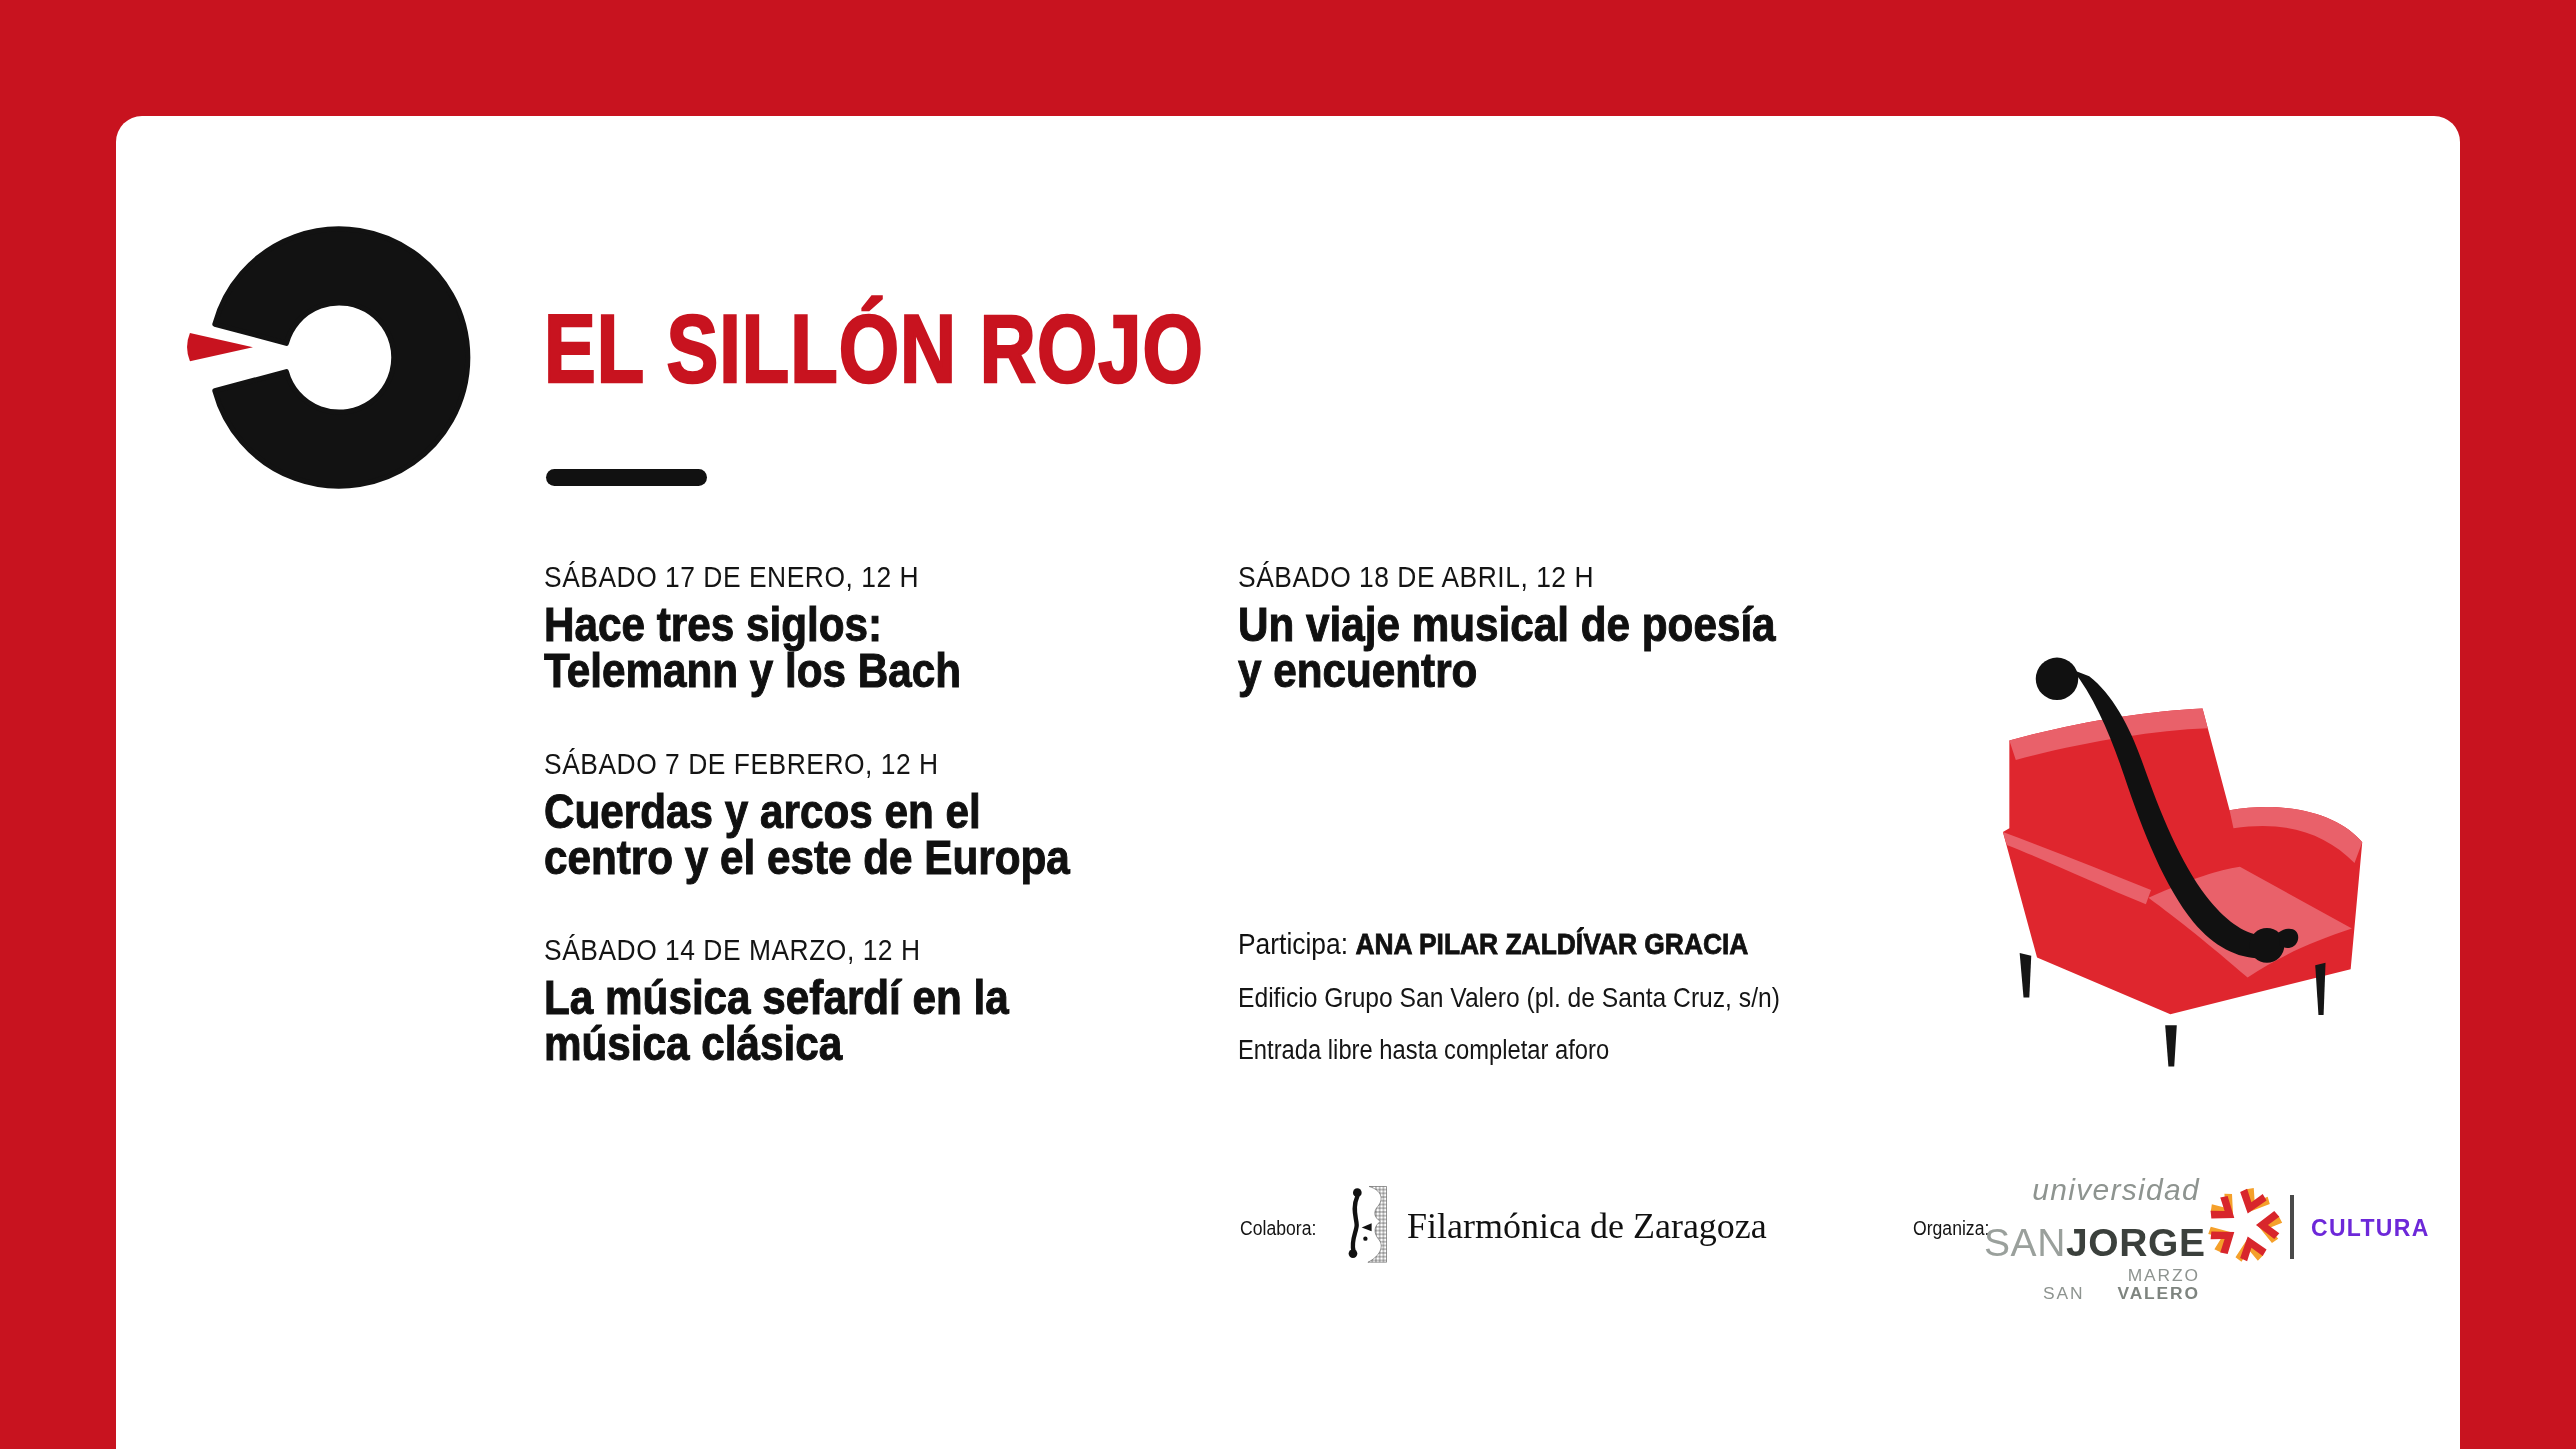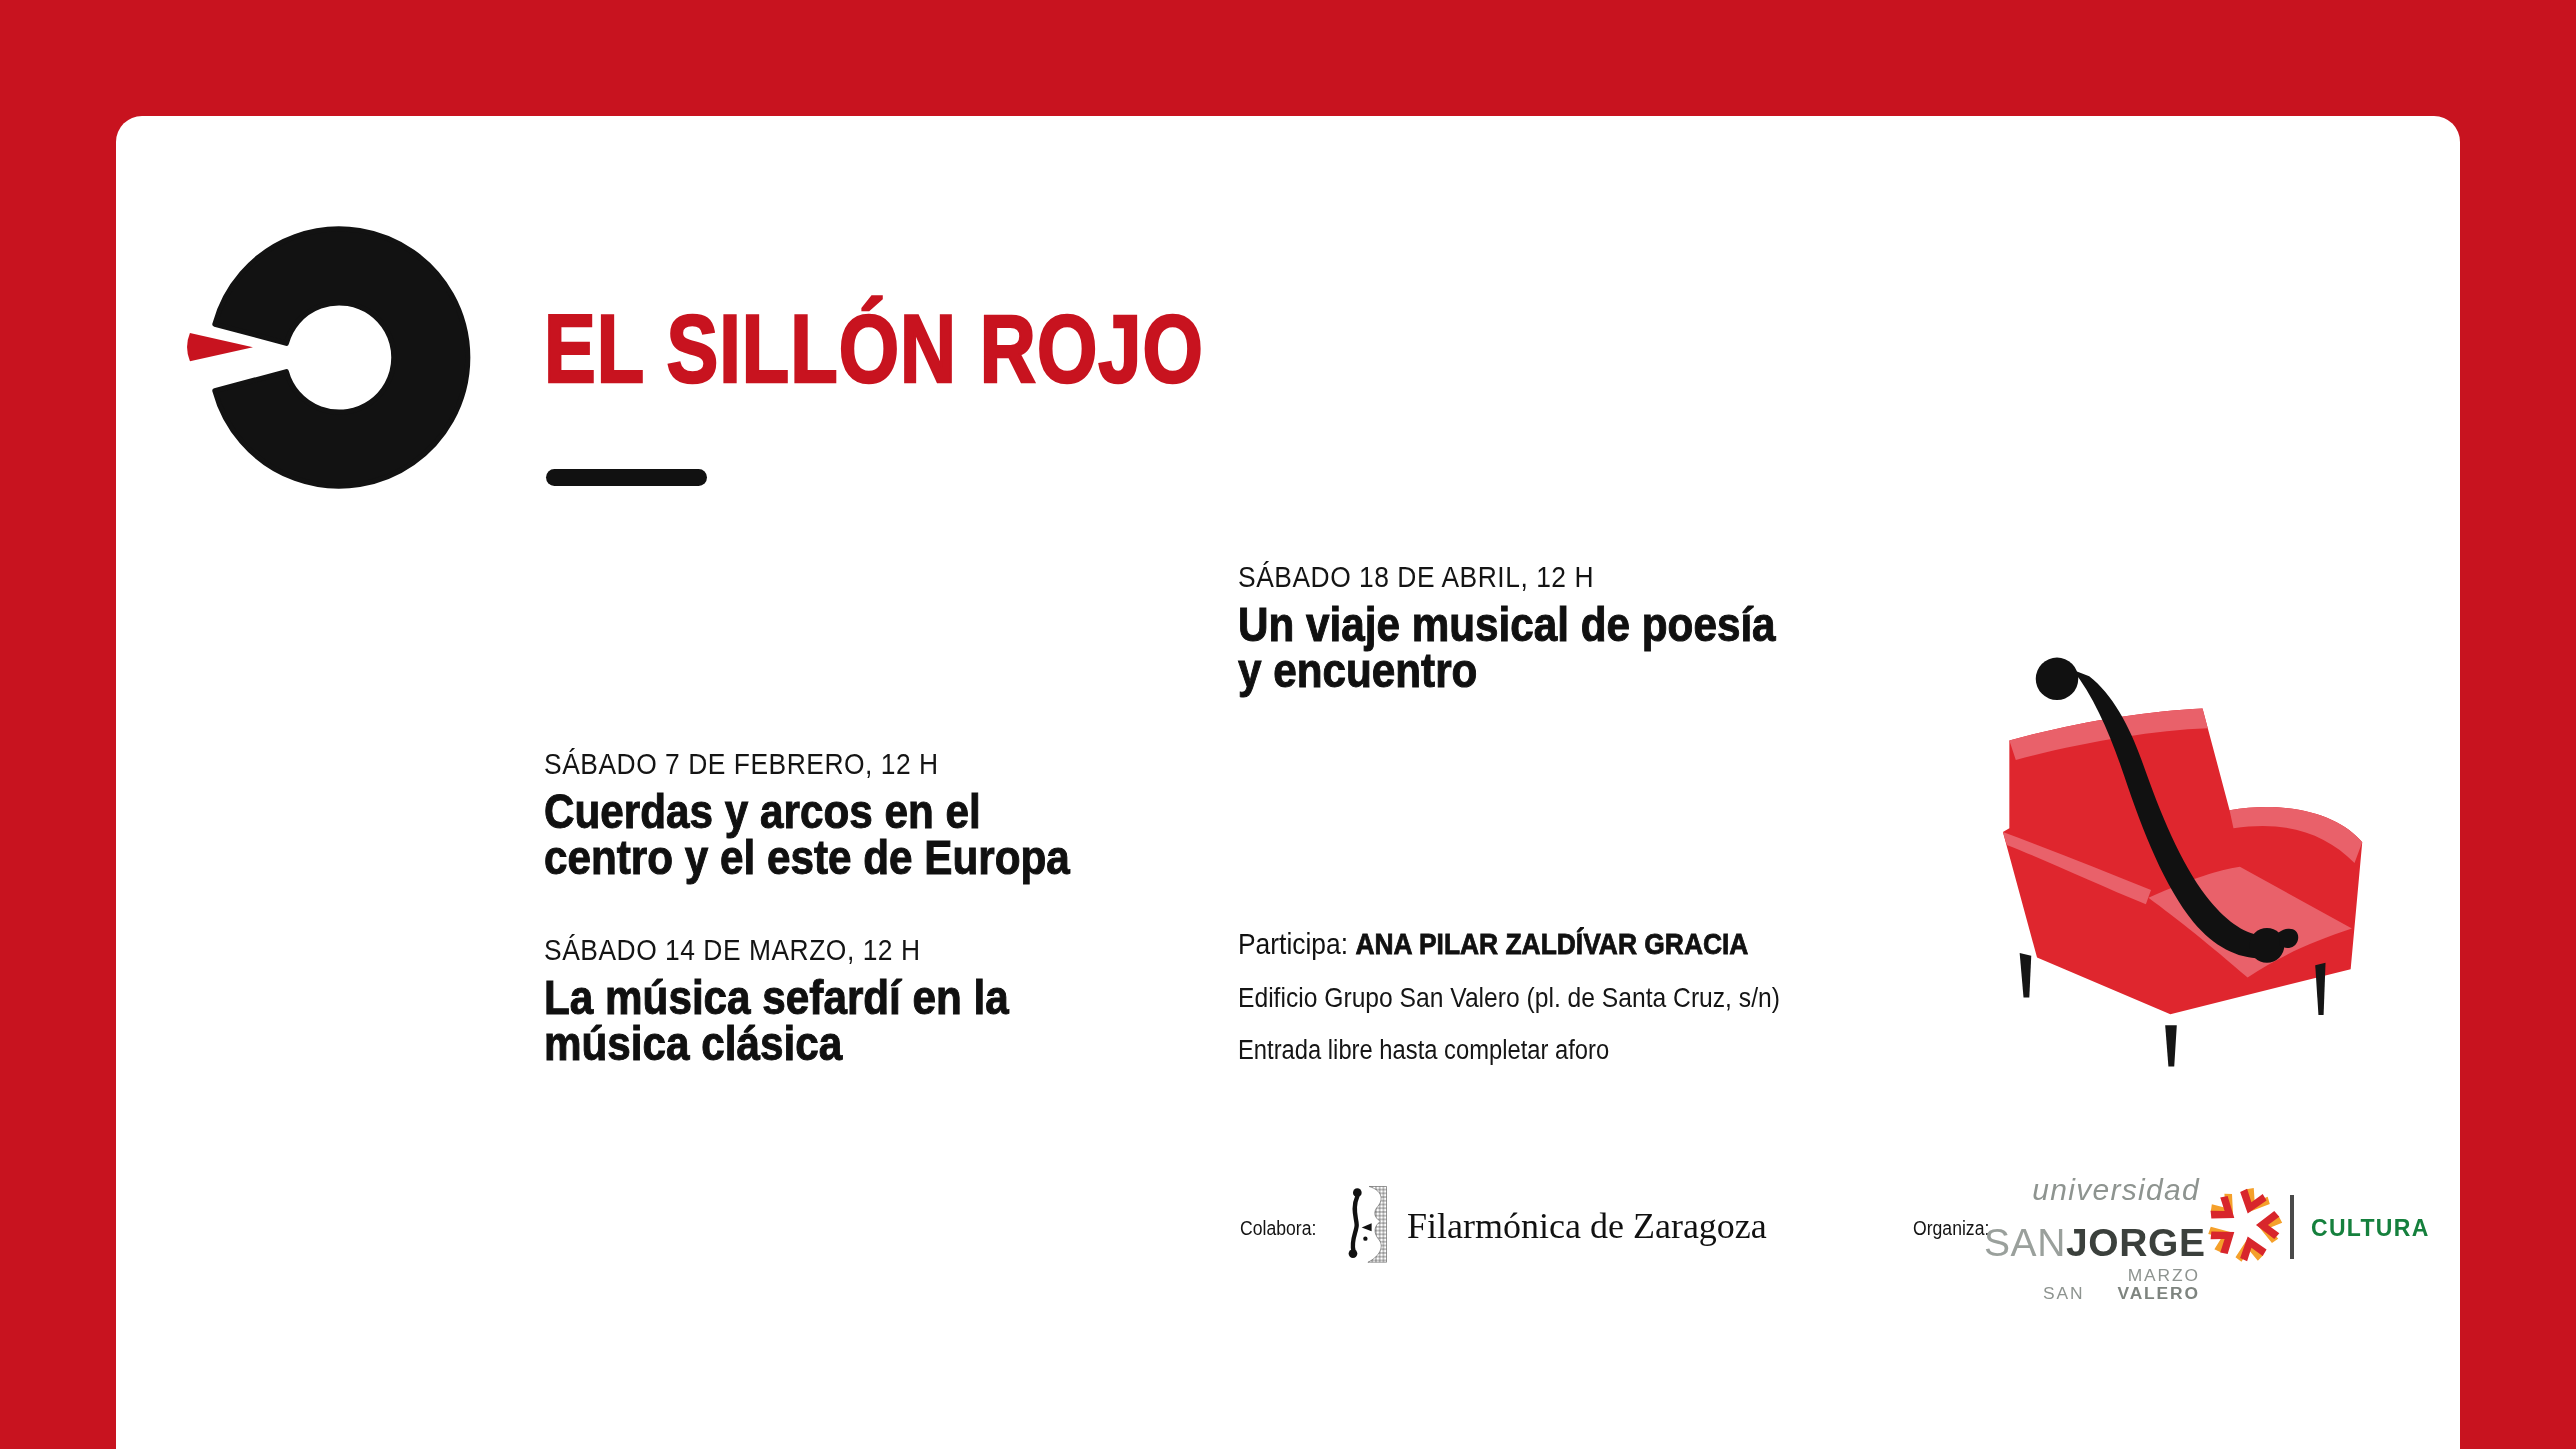--- a/index.html
+++ b/index.html
@@ -41,38 +41,43 @@
   .usj{left:1868px;top:1059px;width:216px;text-align:right;color:#8E9490;}
   .usj .universidad{font-size:30px;line-height:30px;font-style:italic;letter-spacing:1.3px;}
   .usj .sanjorge{font-size:39px;line-height:40px;margin-top:18px;letter-spacing:0.6px;}
   .usj .sanjorge .san{color:#9AA09C;}
   .usj .sanjorge .jorge{color:#3B403C;font-weight:bold;}
   .usj .grupo{font-size:17.4px;line-height:18px;margin-top:2.6px;letter-spacing:1.9px;color:#8E9490;}
   .usj .grupo b{color:#7E847F;margin-left:33px;}
   .star-icon{left:2087px;top:1068px;width:82px;height:82px;}
   .divider{left:2174px;top:1079px;width:3.9px;height:64px;background:#4a4a4a;}
   .cultura{left:2195px;top:1099px;font-size:23px;line-height:26px;font-weight:bold;
-           letter-spacing:1.3px;color:#15803d;}
+           letter-spacing:1.3px;color:#6d28d9;}
 
   .chair{left:1874px;top:528px;width:380px;height:425px;}
 </style>
 </head>
 <body>
 
 <div class="stage">
   <div class="card">
 
     <svg class="abs c-logo" viewBox="0 0 470 440">
       <path d="M56.8,271.8 A200,200 0 1 0 56.8,168.2 L167.9,198 A85,85 0 1 1 167.9,242 Z" fill="#121212" stroke="#121212" stroke-width="8" stroke-linejoin="round"></path>
       <path d="M18,182 L116,204 L18,226 Q9,204 18,182 Z" fill="#C8131F"></path>
     </svg>
 
     <div class="abs poster-title cond80">EL SILLÓN ROJO</div>
     <div class="abs title-dash"></div>
 
+    <div class="abs event col1 row1">
+      <div class="date cond">SÁBADO 17 DE ENERO, 12 H</div>
+      <div class="etitle cond">Hace tres siglos:</div>
+      <div class="etitle cond">Telemann y los Bach</div>
+    </div>
     <div class="abs event col1 row2">
       <div class="date cond">SÁBADO 7 DE FEBRERO, 12 H</div>
       <div class="etitle cond">Cuerdas y arcos en el</div>
       <div class="etitle cond">centro y el este de Europa</div>
     </div>
     <div class="abs event col1 row3">
       <div class="date cond">SÁBADO 14 DE MARZO, 12 H</div>
       <div class="etitle cond">La música sefardí en la</div>
       <div class="etitle cond">música clásica</div>
     </div>

